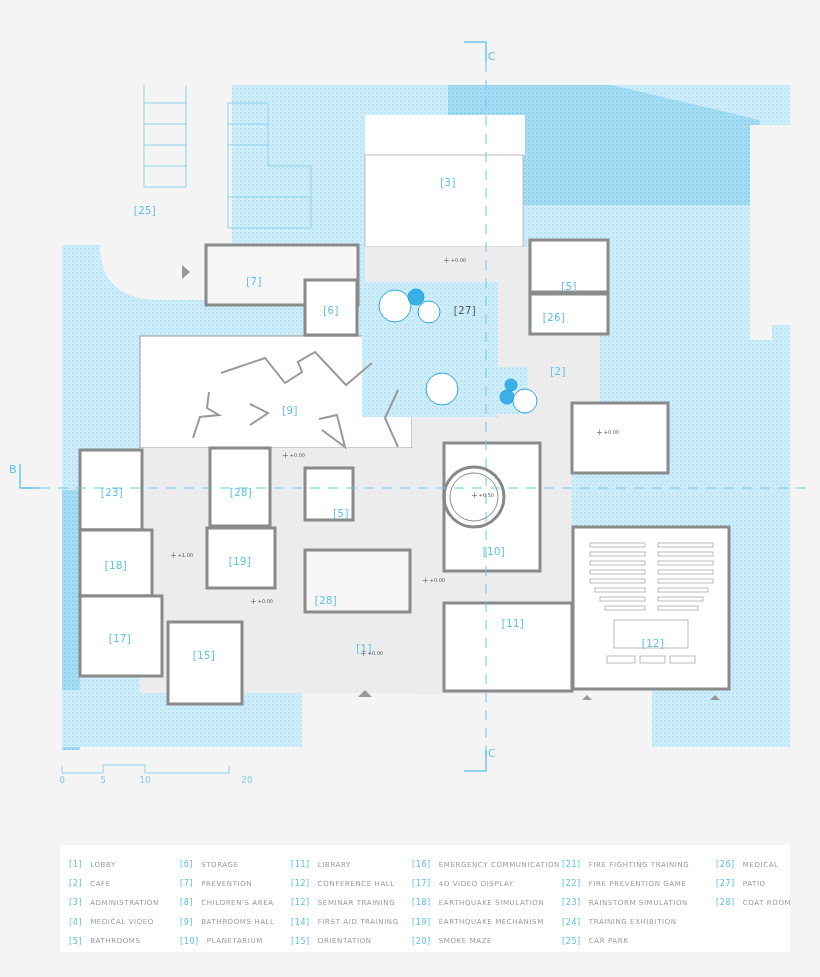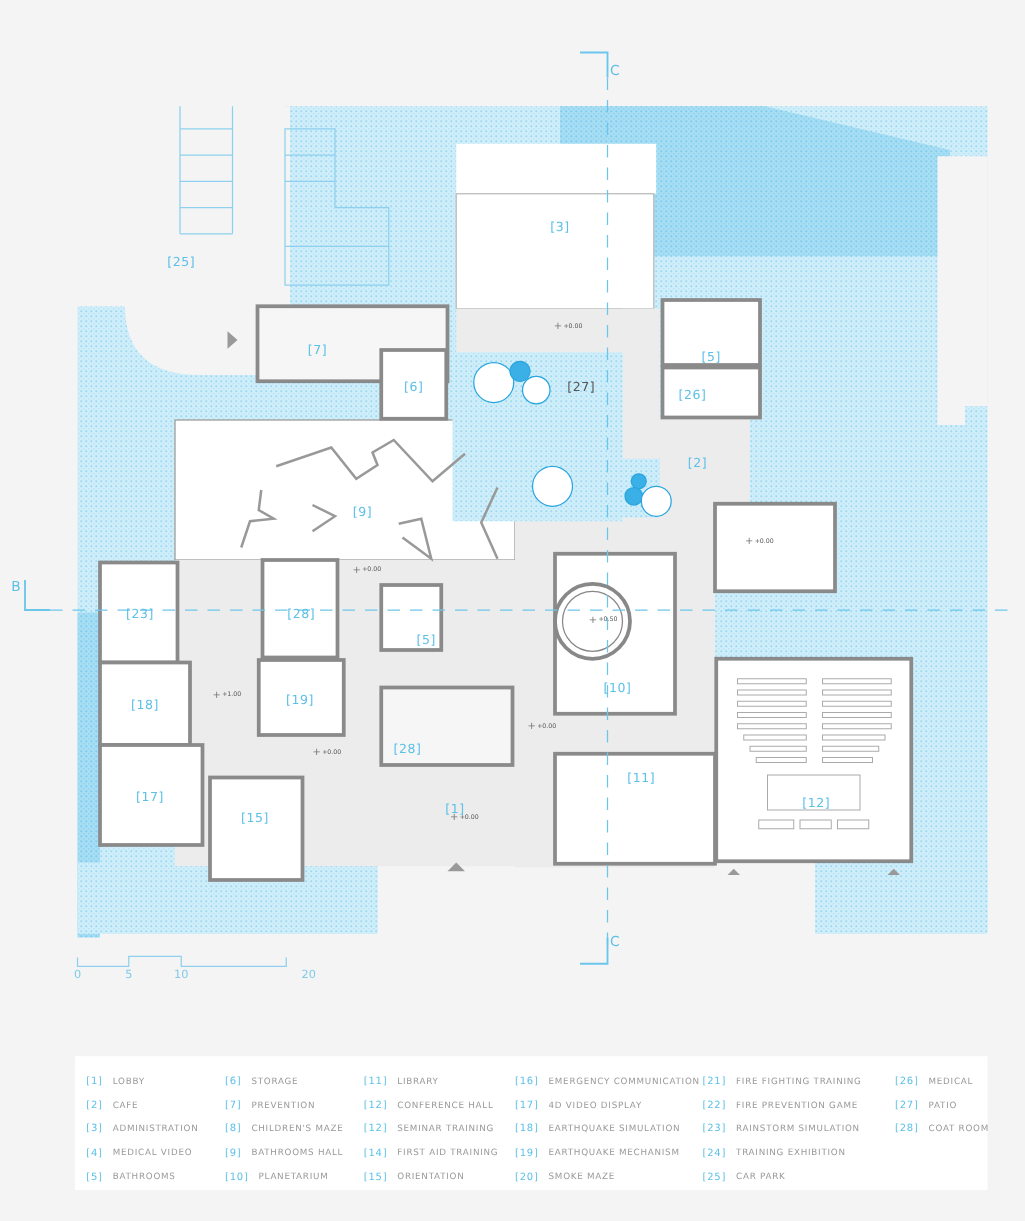--- a/index.html
+++ b/index.html
@@ -233,21 +233,21 @@
       <div class="lg-item">
         <span class="lg-num">[6]</span>
         <span>STORAGE</span>
       </div>
       <div class="lg-item">
         <span class="lg-num">[7]</span>
         <span>PREVENTION</span>
       </div>
       <div class="lg-item">
         <span class="lg-num">[8]</span>
-        <span>CHILDREN'S MAZE</span>
+        <span>CHILDREN'S AREA</span>
       </div>
       <div class="lg-item">
         <span class="lg-num">[9]</span>
         <span>BATHROOMS HALL</span>
       </div>
       <div class="lg-item">
         <span class="lg-num">[10]</span>
         <span>PLANETARIUM</span>
       </div>
     </div>

